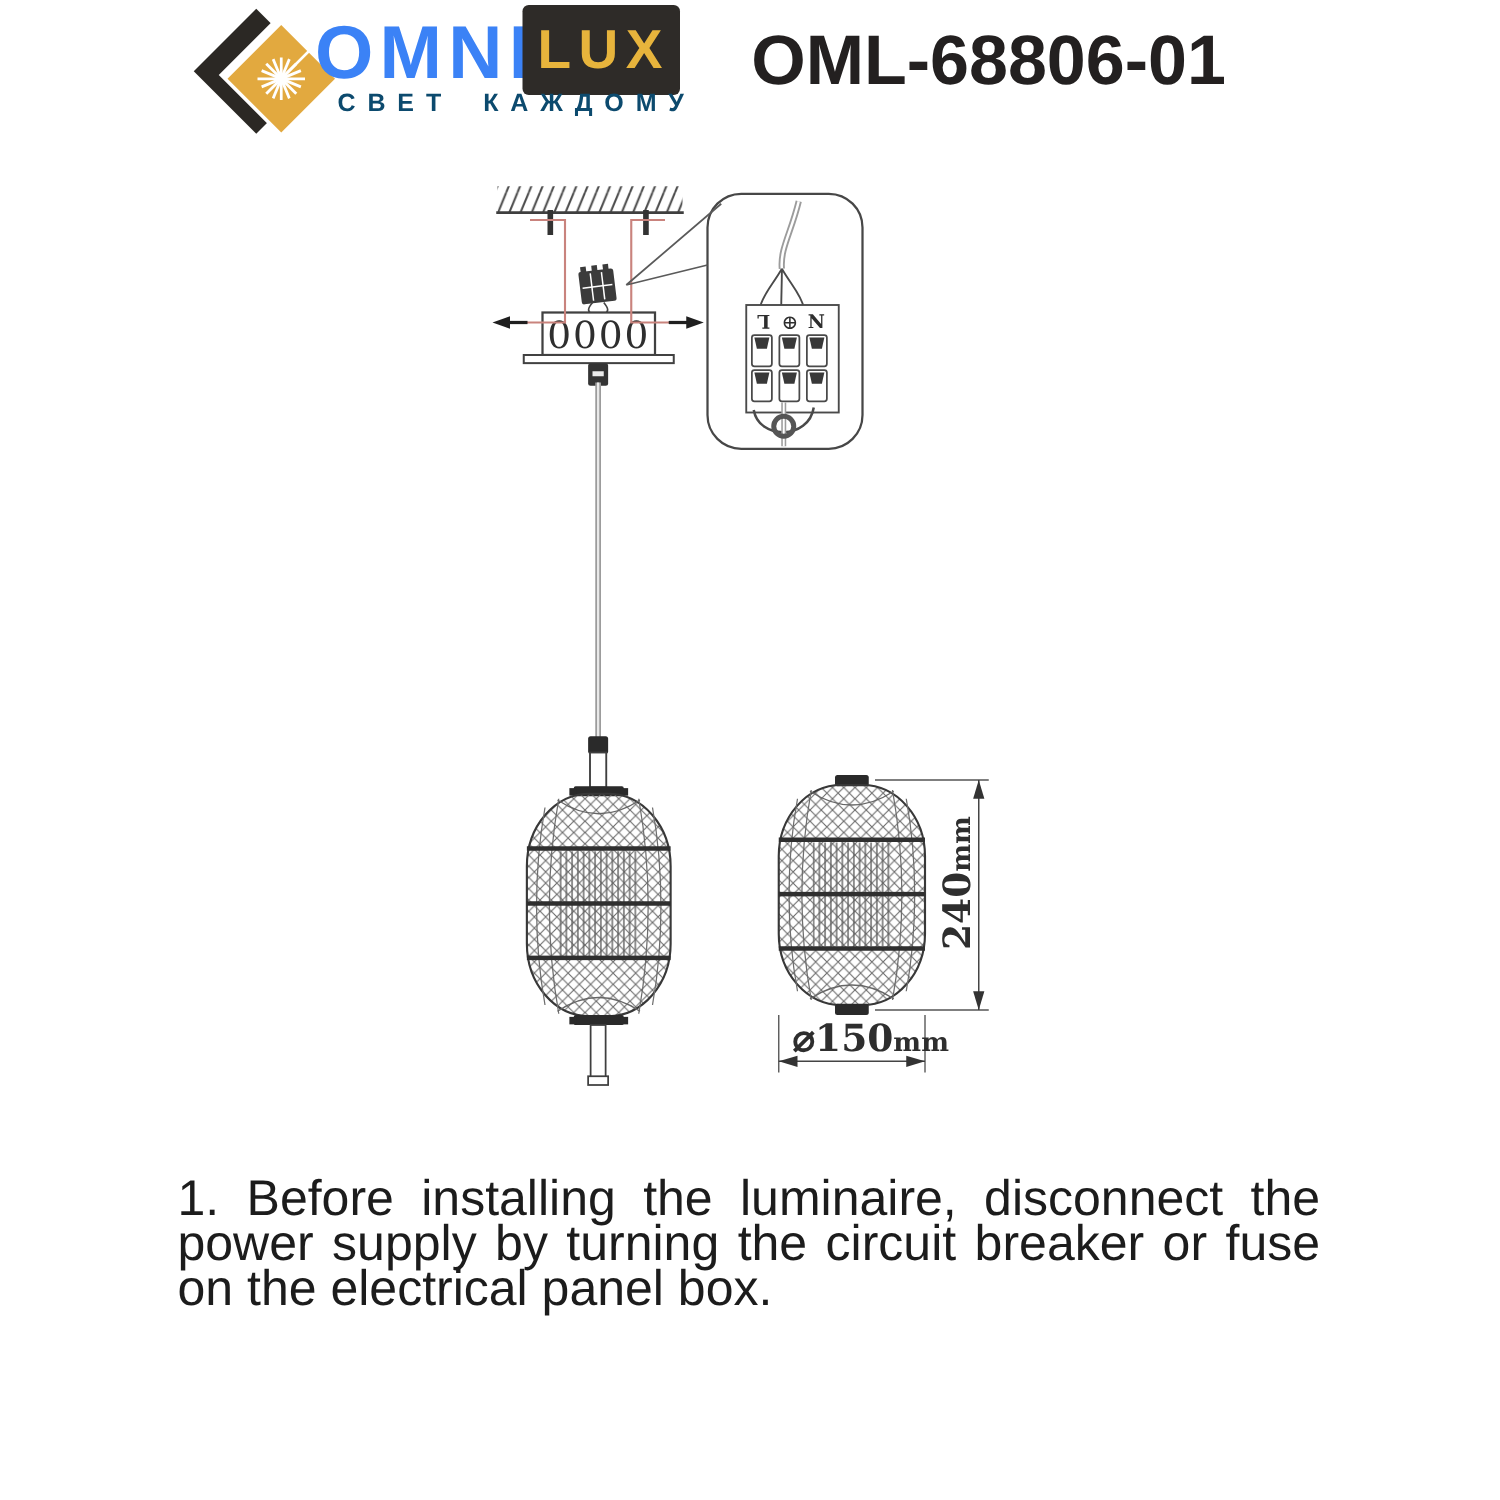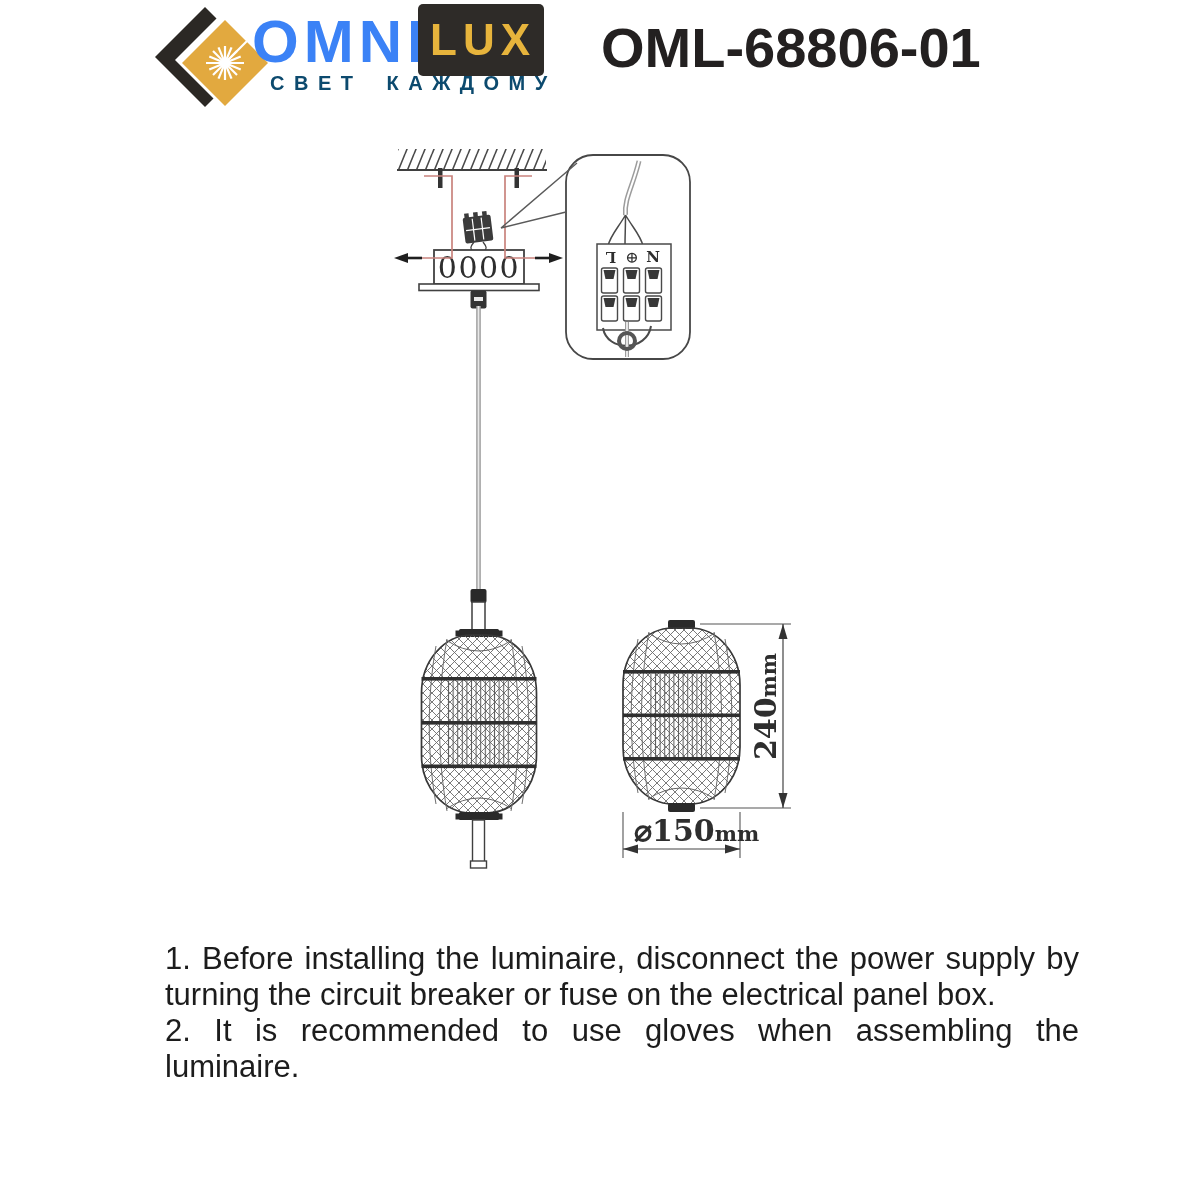--- a/index.html
+++ b/index.html
@@ -10,22 +10,22 @@
   .logo-mark{left:148px;top:2px;width:126px;height:110px;}
   .brand-omni{left:252px;top:12px;font-size:60px;font-weight:700;letter-spacing:5px;color:#3b82f6;line-height:1;}
   .lux-badge{left:418px;top:4px;width:126px;height:72px;background:#2e2b28;border-radius:5px;
              display:flex;align-items:center;justify-content:center;}
   .lux-badge span{color:#E7B43C;font-size:44px;font-weight:700;letter-spacing:6px;line-height:1;padding-left:4px;}
   .tagline{left:270px;top:73px;font-size:20px;font-weight:700;letter-spacing:9.5px;word-spacing:9px;color:#0c4a6e;line-height:1;}
   .model{left:588px;top:20px;font-size:56px;font-weight:700;color:#232020;line-height:1;letter-spacing:0;margin-left:13px;}
   
   .diagram{left:0;top:0;width:1200px;height:1200px;}
   
-  .instructions{left:142px;top:941px;width:914px;font-size:31px;line-height:36px;color:#1c1c1c;
-                text-align:justify;text-justify:inter-word;margin-left:23px;}
+  .instructions{left:142px;top:941px;width:914px;font-size:40px;line-height:36px;color:#1c1c1c;
+                text-align:justify;text-justify:inter-word;}
   .instructions p{margin:0;padding:0;}
   text{font-family:"DejaVu Serif","Liberation Serif",serif;fill:#2e2e2e;}
 </style>
 </head>
 <body>
 
 <div class="page">
 
   <svg class="abs logo-mark" viewBox="0 0 126 110" aria-hidden="true">
     <polygon points="57,5 107,55 57,105 7,55" fill="#2b2824"></polygon>
@@ -193,16 +193,15 @@
       <polygon points="623,849 638,844.5 638,853.5" fill="#333"></polygon>
       <polygon points="740,849 725,844.5 725,853.5" fill="#333"></polygon>
       <text x="634" y="841" font-weight="600">
         <tspan font-size="30">⌀150</tspan><tspan font-size="21">mm</tspan>
       </text>
     </g>
   </svg>
 
   <section class="abs instructions">
     <p>1. Before installing the luminaire, disconnect the power supply by turning the circuit breaker or fuse on the electrical panel box.</p>
-    <p>2. It is recommended to use gloves when assembling the luminaire.</p>
   </section>
 
 </div>
 
 </body></html>

